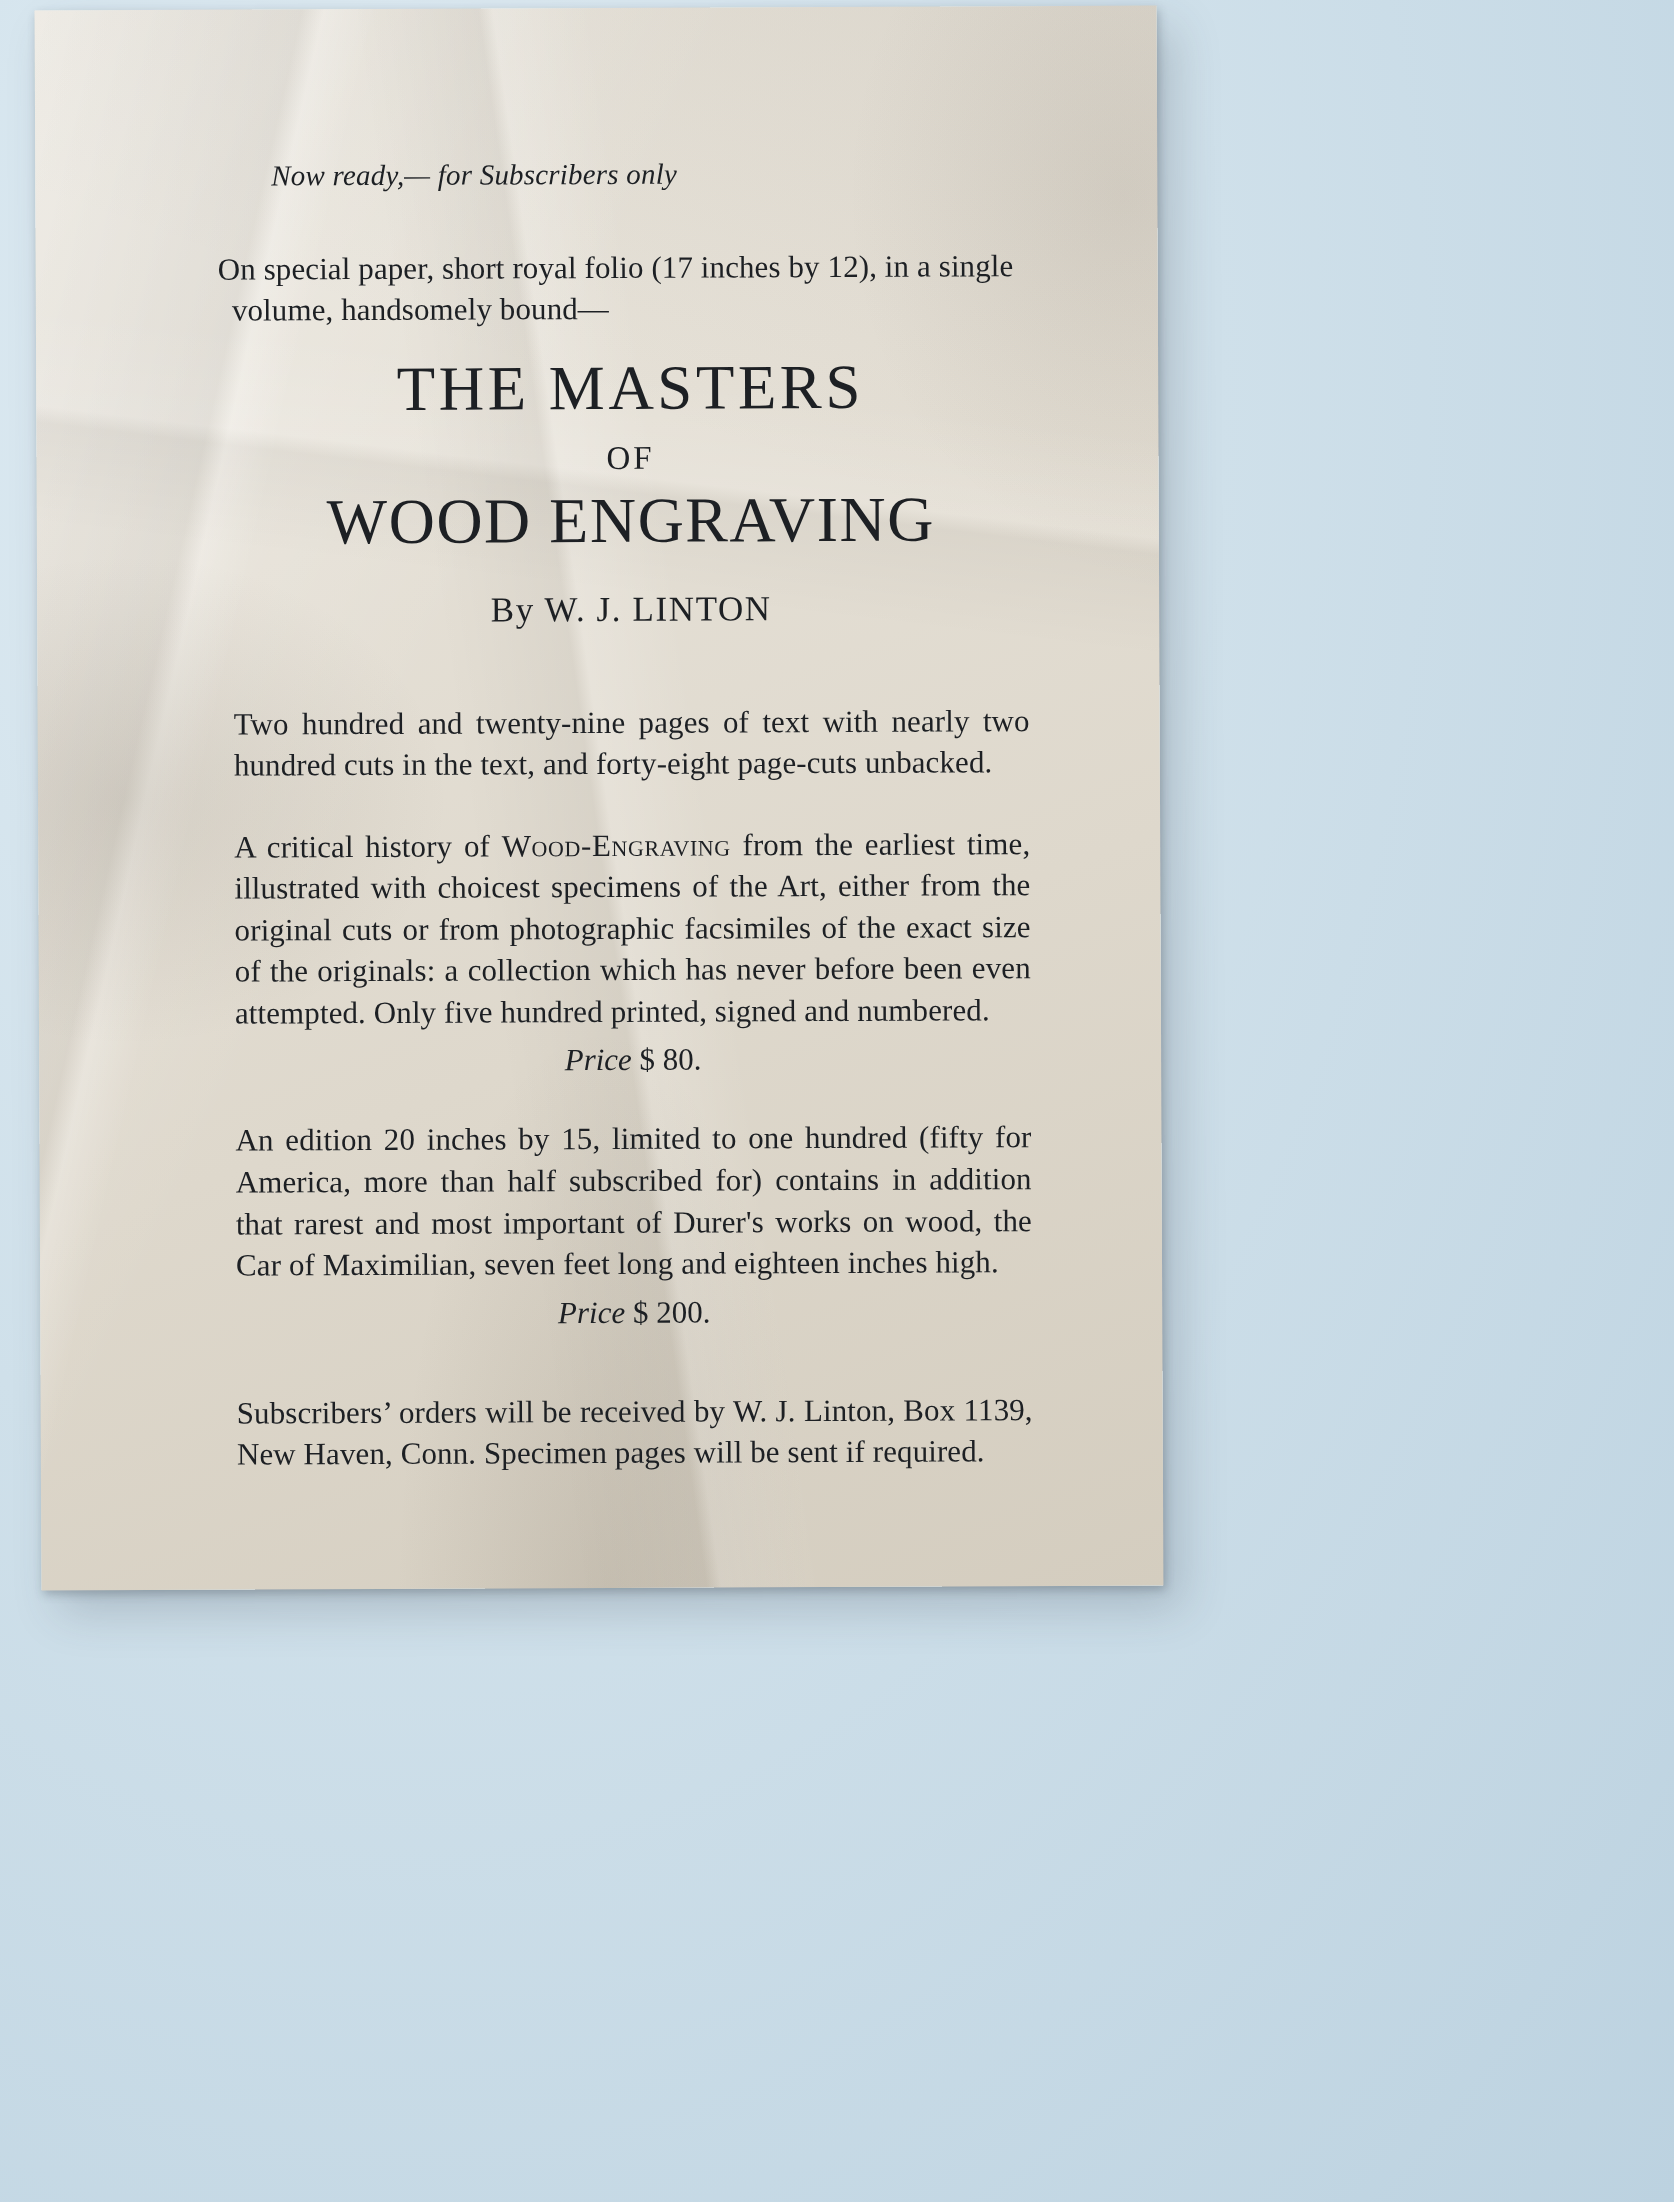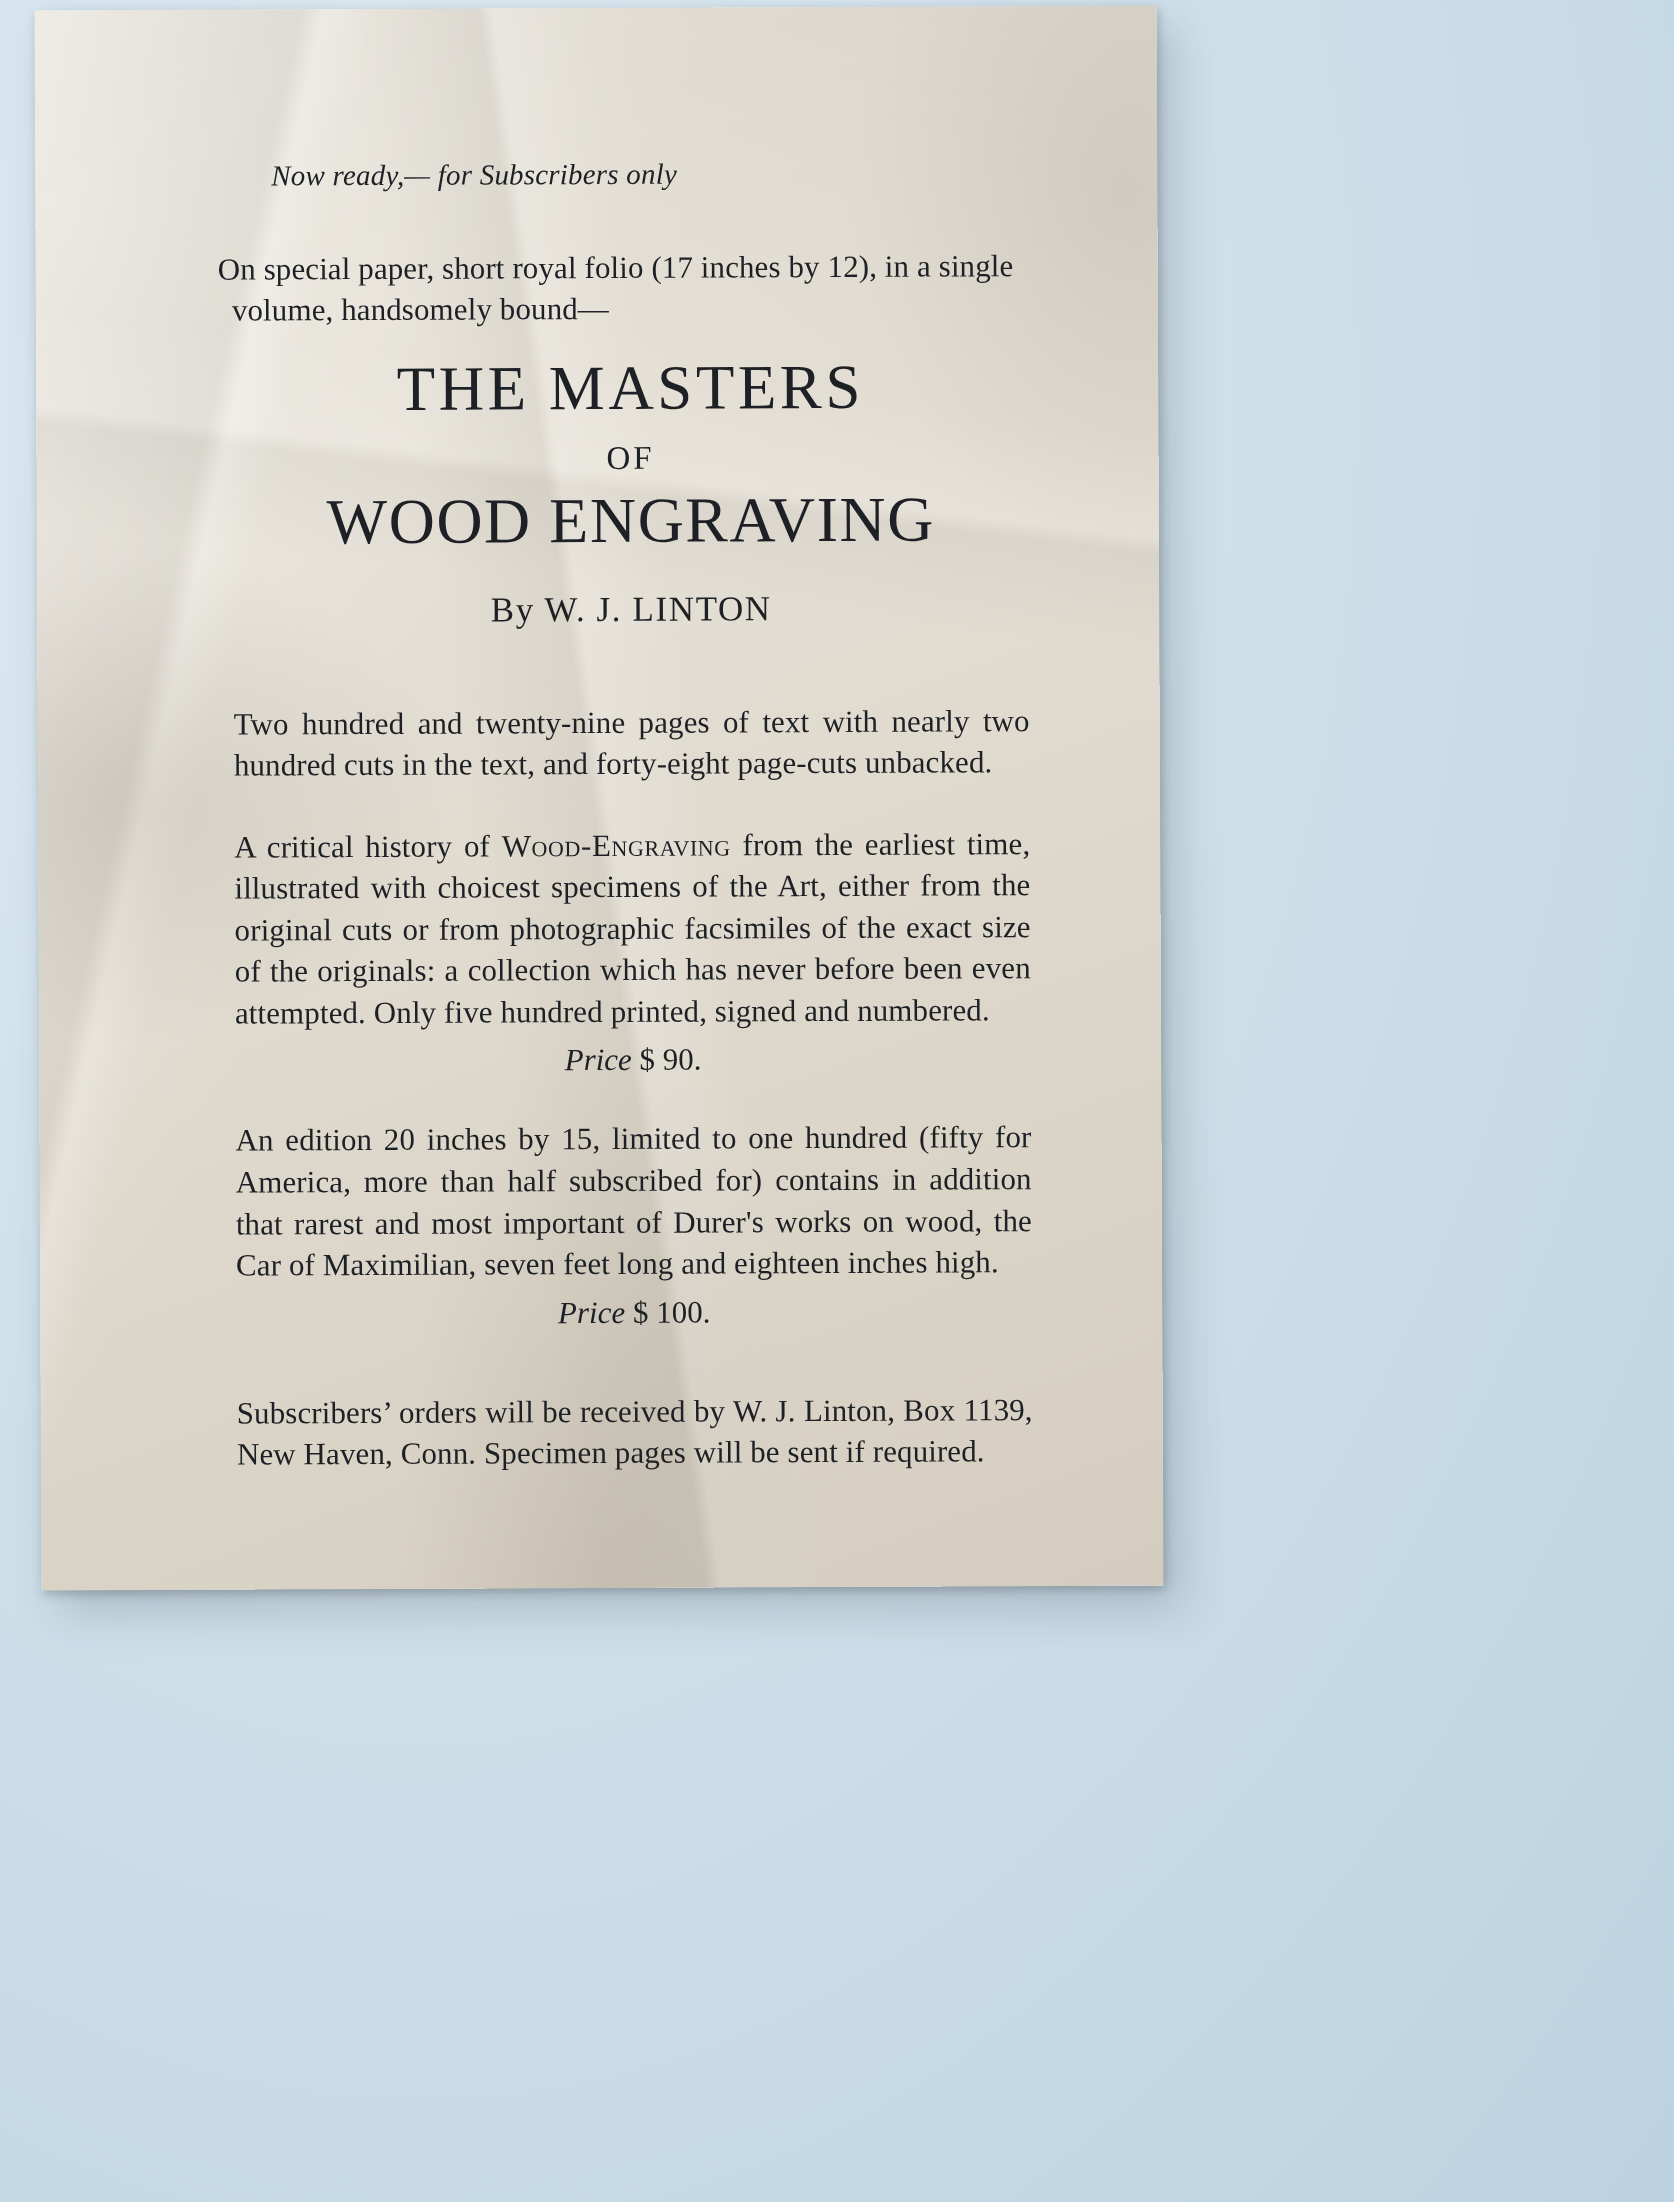--- a/index.html
+++ b/index.html
@@ -160,22 +160,22 @@
     <div class="title-of">OF</div>
 
     <h2 class="title-sub">WOOD ENGRAVING</h2>
 
     <div class="byline">By W. J. LINTON</div>
 
     <p class="para first-body">Two hundred and twenty-nine pages of text with nearly two hundred cuts in the text, and forty-eight page-cuts unbacked.</p>
 
     <p class="para spaced"><span>A critical history of </span><span class="smallcaps">Wood-Engraving</span><span> from the earliest time, illustrated with choicest specimens of the Art, either from the original cuts or from photographic facsimiles of the exact size of the originals: a collection which has never before been even attempted.   Only five hundred printed, signed and numbered.</span></p>
 
-    <p class="price"><i>Price</i> <span>$ 90.</span></p>
+    <p class="price"><i>Price</i> <span>$ 80.</span></p>
 
     <p class="para spaced">An edition 20 inches by 15, limited to one hundred (fifty for America, more than half subscribed for) contains in addition that rarest and most important of Durer's works on wood, the Car of Maximilian, seven feet long and eighteen inches high.</p>
 
-    <p class="price"><i>Price</i> <span>$ 100.</span></p>
+    <p class="price"><i>Price</i> <span>$ 200.</span></p>
 
     <p class="footer-note">Subscribers’ orders will be received by W. J. Linton, Box 1139, New Haven, Conn.   Specimen pages will be sent if required.</p>
 
   </div>
 </div>
 
 </body></html>

